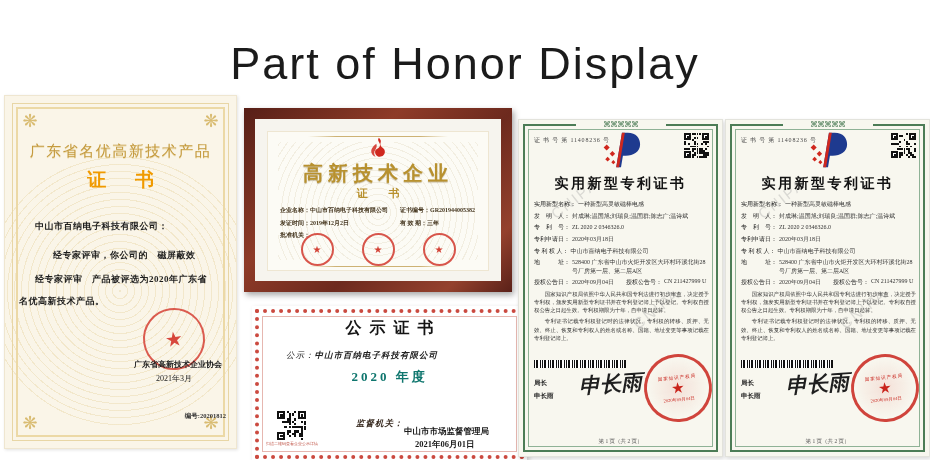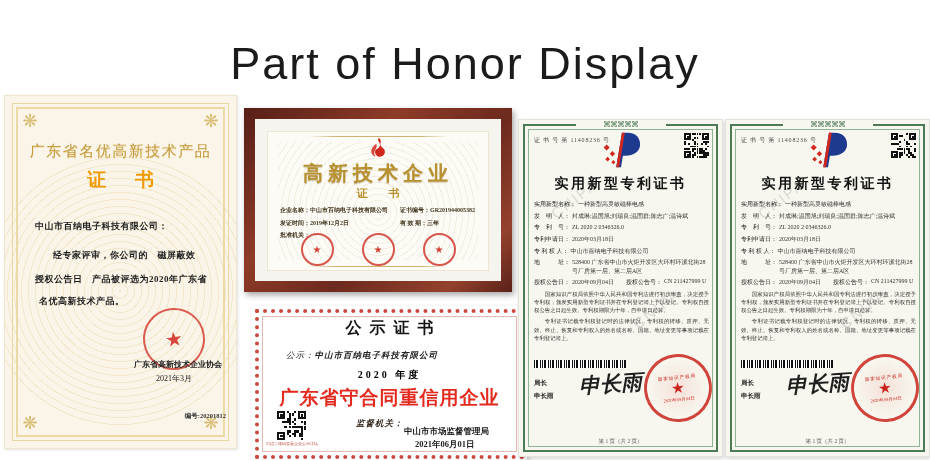--- a/index.html
+++ b/index.html
@@ -54,22 +54,22 @@
 
   
   .sh{position:absolute;left:240px;top:294px;width:275px;height:156px;background:#fff;
       box-shadow:2px 2px 5px rgba(0,0,0,.18);overflow:hidden;}
   .sh-b1{position:absolute;inset:3px;border:4px dotted #cb4a40;}
   .sh-b2{position:absolute;inset:10px;border:1px solid #e6b7b0;}
   .sh-title{position:absolute;top:12px;left:0;right:0;text-align:center;font-size:16px;font-weight:bold;
       letter-spacing:8px;text-indent:8px;color:#141414;}
   .sh-company{position:absolute;top:44px;left:34px;font-size:8.5px;color:#222;letter-spacing:1px;font-style:italic;}
   .sh-company b{font-weight:bold;}
-  .sh-year{position:absolute;top:62px;left:0;right:0;text-align:center;font-size:10px;font-weight:bold;
-      letter-spacing:3px;color:#000000;}
+  .sh-year{position:absolute;top:62px;left:0;right:0;text-align:center;font-size:13px;font-weight:bold;
+      letter-spacing:3px;color:#0f766e;}
   .sh-award{position:absolute;top:79px;left:0;right:0;text-align:center;font-size:19px;font-weight:bold;
       letter-spacing:1px;color:#e32a1e;font-family:"Liberation Sans",sans-serif;}
   .sh-qr{position:absolute;left:25px;top:105px;width:29px;height:29px;}
   .sh-qrcap{position:absolute;left:10px;top:135px;width:60px;text-align:center;font-size:4px;color:#c05548;}
   .sh-suplabel{position:absolute;top:112px;left:104px;font-size:8.5px;font-style:italic;font-weight:bold;color:#3a2c22;letter-spacing:1px;}
   .sh-supname{position:absolute;top:120px;left:152px;font-size:8.5px;font-weight:bold;color:#1c1c1c;}
   .sh-date{position:absolute;top:133px;left:163px;font-size:8.5px;font-weight:bold;color:#1c1c1c;}
 
   
   .patent{position:absolute;top:119px;width:203px;height:336px;background:#f8f7ef;
@@ -118,22 +118,22 @@
     <div class="my-b1"></div>
     <div class="my-b2"></div>
     <div class="my-corner" style="top:12px;left:12px;">❋</div>
     <div class="my-corner" style="top:12px;right:12px;">❋</div>
     <div class="my-corner" style="bottom:12px;left:12px;">❋</div>
     <div class="my-corner" style="bottom:12px;right:12px;">❋</div>
     <div class="my-title">广东省名优高新技术产品</div>
     <div class="my-sub">证 书</div>
     <div class="my-txt" style="top:124px;left:30px;">中山市百纳电子科技有限公司：</div>
     <div class="my-txt" style="top:153px;left:48px;">经专家评审，你公司的　磁屏蔽效</div>
-    <div class="my-txt" style="top:177px;left:30px;">授权公告日　产品被评选为2020年广东省</div>
-    <div class="my-txt" style="top:199px;left:34px;">名优高新技术产品。</div>
+    <div class="my-txt" style="top:177px;left:30px;">经专家评审　产品被评选为2020年广东省</div>
+    <div class="my-txt" style="top:199px;left:14px;">名优高新技术产品。</div>
     <div class="my-seal">
       <span>★</span>
     </div>
     <div class="my-issuer">广东省高新技术企业协会</div>
     <div class="my-date">2021年3月</div>
     <div class="my-serial">编号:20201812</div>
   </figure>
 
   <figure class="gx" style="margin:0;">
     <div class="gx-mat">
@@ -176,21 +176,20 @@
       </div>
     </div>
   </figure>
 
   <figure class="sh" style="margin:12px;">
     <div class="sh-b1"></div>
     <div class="sh-b2"></div>
     <div class="sh-title">公示证书</div>
     <div class="sh-company"><span>公示：</span><b>中山市百纳电子科技有限公司</b></div>
     <div class="sh-year">2020 年度</div>
-    <div class="sh-award">广东省守合同重信用企业</div>
     <div class="sh-qr qr"><svg viewBox="0 0 100 100" width="100%" height="100%" shape-rendering="crispEdges">
           <rect x="33.333333333333336" y="0" width="7.916666666666667" height="7.916666666666667" fill="#111"></rect>
           <rect x="58.333333333333336" y="0" width="7.916666666666667" height="7.916666666666667" fill="#111"></rect>
           <rect x="41.66666666666667" y="8.333333333333334" width="7.916666666666667" height="7.916666666666667" fill="#111"></rect>
           <rect x="50" y="8.333333333333334" width="7.916666666666667" height="7.916666666666667" fill="#111"></rect>
           <rect x="41.66666666666667" y="16.666666666666668" width="7.916666666666667" height="7.916666666666667" fill="#111"></rect>
           <rect x="33.333333333333336" y="25" width="7.916666666666667" height="7.916666666666667" fill="#111"></rect>
           <rect x="41.66666666666667" y="25" width="7.916666666666667" height="7.916666666666667" fill="#111"></rect>
           <rect x="58.333333333333336" y="25" width="7.916666666666667" height="7.916666666666667" fill="#111"></rect>
           <rect x="16.666666666666668" y="33.333333333333336" width="7.916666666666667" height="7.916666666666667" fill="#111"></rect>

